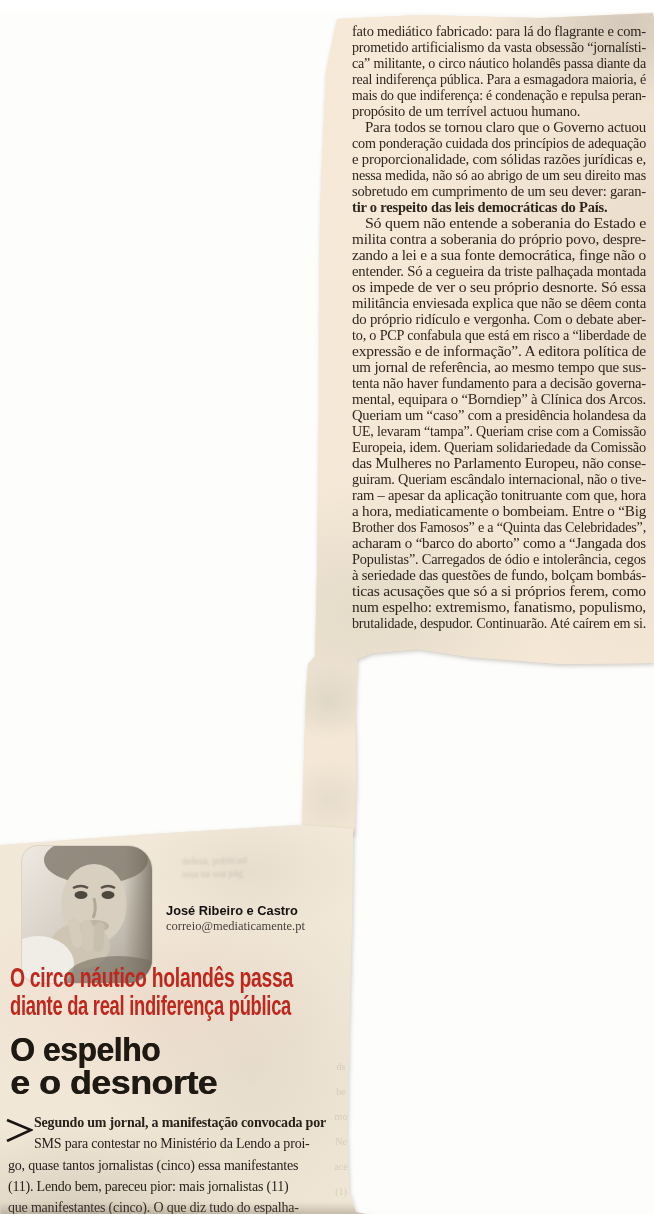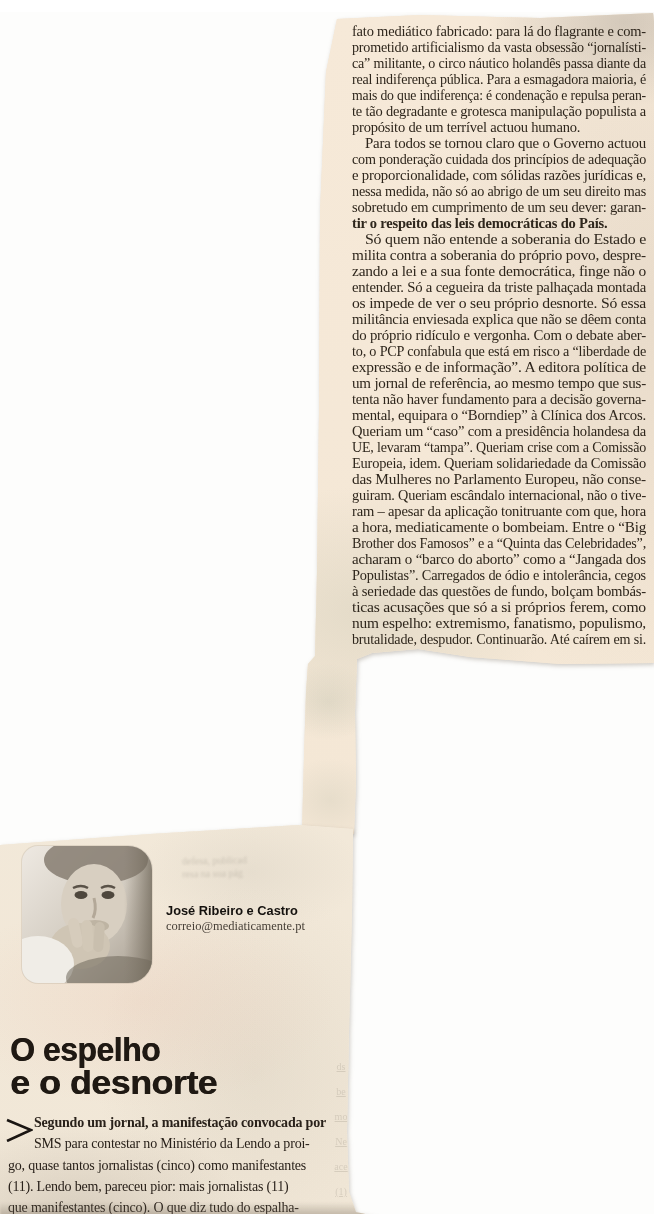--- a/index.html
+++ b/index.html
@@ -95,21 +95,21 @@
   
   .ghost-top{
     position:absolute;left:182px;top:841px;width:150px;
     font-size:10px;line-height:13px;color:#8a8478;opacity:0.32;
     filter:blur(1.1px);transform:rotate(-1.2deg);white-space:nowrap;
   }
   .ghost-margin{
     position:absolute;left:330px;top:1042px;width:22px;text-align:center;
     font-size:10px;line-height:25px;color:#90887a;opacity:0.25;filter:blur(0.7px);
   }
-  .ghost-margin div{white-space:nowrap;text-decoration:underline;}
+  .ghost-margin div{white-space:nowrap;}
   .tear-band{
     position:absolute;left:0;top:1190px;width:410px;height:24px;
     background:linear-gradient(rgba(0,0,0,0), rgba(118,107,92,0.38) 55%, rgba(205,198,186,0.25));
     filter:blur(1px);
   }
 </style>
 </head>
 <body>
 
 <div class="canvas">
@@ -121,21 +121,20 @@
           <div class="cline" style="transform: scaleX(0.99809);">fato mediático fabricado: para lá do flagrante e com-</div>
 
           <div class="cline" style="transform: scaleX(0.973863);">prometido artificialismo da vasta obsessão “jornalísti-</div>
 
           <div class="cline" style="transform: scaleX(0.968848);">ca” militante, o circo náutico holandês passa diante da</div>
 
           <div class="cline" style="transform: scaleX(0.96835);">real indiferença pública. Para a esmagadora maioria, é</div>
 
           <div class="cline" style="transform: scaleX(0.946955);">mais do que indiferença: é condenação e repulsa peran-</div>
 
-          <div class="cline" style="transform: scaleX(0.995977);">te tão degradante e grotesca manipulação populista a</div>
 
           <div class="cline rag" style="transform: scaleX(1);">propósito de um terrível actuou humano.</div>
 
           <div class="cline indent" style="transform: scaleX(1.02824);">Para todos se tornou claro que o Governo actuou</div>
 
           <div class="cline" style="transform: scaleX(0.97472);">com ponderação cuidada dos princípios de adequação</div>
 
           <div class="cline" style="transform: scaleX(1.0167);">e proporcionalidade, com sólidas razões jurídicas e,</div>
 
           <div class="cline" style="transform: scaleX(0.97715);">nessa medida, não só ao abrigo de um seu direito mas</div>
@@ -244,38 +243,42 @@
           <rect x="72" y="76" width="10" height="30" rx="5" fill="#c9bfae" transform="rotate(4 77 91)"></rect>
           <ellipse cx="16" cy="118" rx="36" ry="28" fill="#f0ede7"></ellipse>
           <ellipse cx="96" cy="132" rx="52" ry="22" fill="#6e6659" opacity="0.55"></ellipse>
           <rect x="102" y="0" width="28" height="137" fill="url(#pr)"></rect>
         </svg>
       </div>
 
       <div class="a-name">José Ribeiro e Castro</div>
       <div class="a-email">correio@mediaticamente.pt</div>
 
+      <div class="subhead">
+        <span class="hline" style="transform: scaleX(0.717137);">O circo náutico holandês passa</span>
+        <span class="hline" style="transform: scaleX(0.678693);">diante da real indiferença pública</span>
+      </div>
 
       <div class="headline">
         <span class="hline" style="transform: scaleX(0.967449);">O espelho</span>
         <span class="hline" style="transform: scaleX(1.08822);">e o desnorte</span>
       </div>
 
       <svg class="lead-marker" width="28" height="24" viewBox="0 0 28 24">
         <polyline points="2,2 26,12 2,23" fill="none" stroke="#1a1512" stroke-width="2.6"></polyline>
       </svg>
 
       <div class="lead">
 
           <div class="lline m rag" style="transform: scaleX(1); font-weight: bold;">Segundo um jornal, a manifestação convocada por</div>
 
           <div class="lline m rag" style="transform: scaleX(1);">SMS para contestar no Ministério da Lendo a proi-</div>
 
 
-          <div class="lline rag" style="transform: scaleX(1);">go, quase tantos jornalistas (cinco) como manifestantes</div>
+          <div class="lline rag" style="transform: scaleX(1);">go, quase tantos jornalistas (cinco) essa manifestantes</div>
 
           <div class="lline rag" style="transform: scaleX(1);">(11). Lendo bem, pareceu pior: mais jornalistas (11)</div>
 
           <div class="lline rag" style="transform: scaleX(1);">que manifestantes (cinco). O que diz tudo do espalha-</div>
         </div>
 
       <div class="tear-band"></div>
     </div>
   </div>
 

